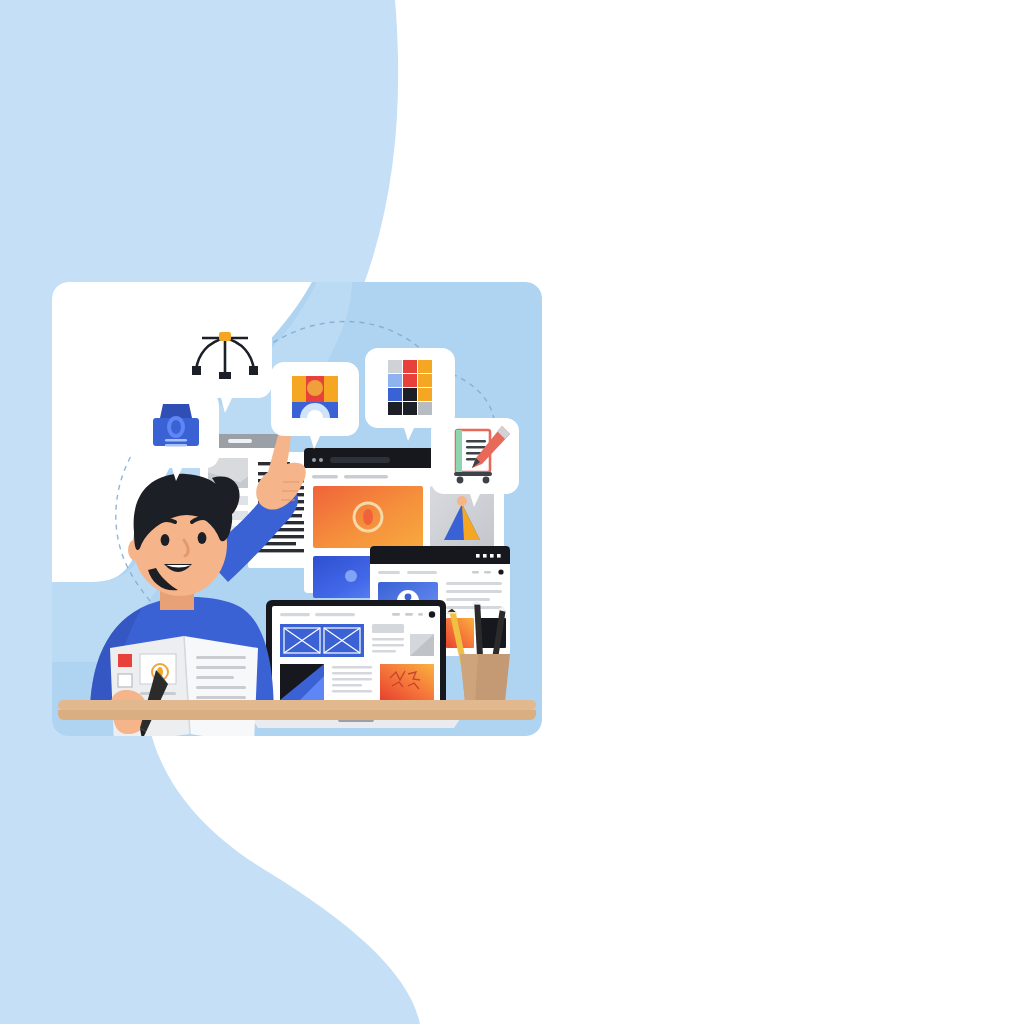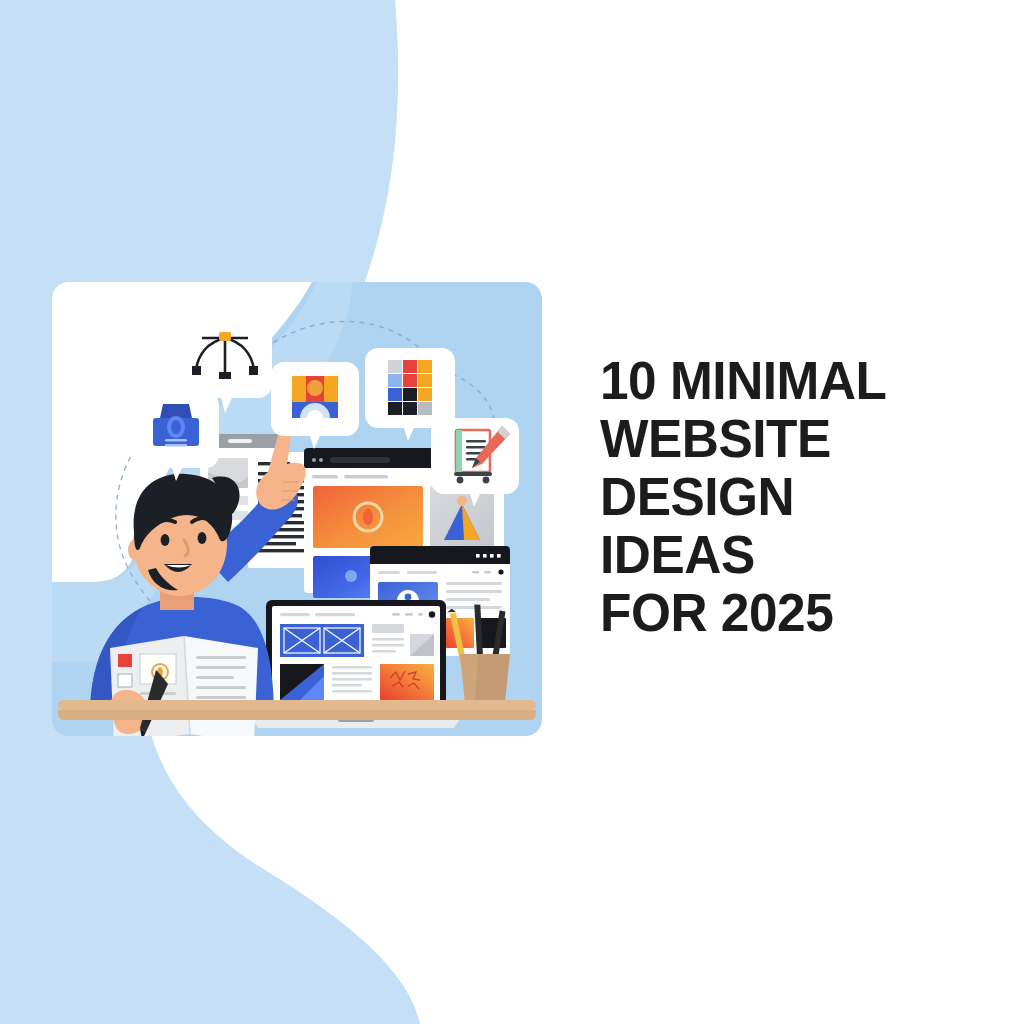--- a/index.html
+++ b/index.html
@@ -461,21 +461,14 @@
               <path d="M450,144 L458,152 L453,157 L445,149 Z" fill="#cfd3d8"></path>
               <path d="M420,186 L424,176 L428,180 Z" fill="#3d4248"></path>
             </g>
           </g>
         </g>
 
       </g>
     </svg>
   </div>
 
-  <div class="headline">
-    <div class="line">10 MINIMAL</div>
-    <div class="line">WEBSITE</div>
-    <div class="line">DESIGN</div>
-    <div class="line">IDEAS</div>
-    <div class="line">FOR 2025</div>
-  </div>
 
 </div>
 
 </body></html>

